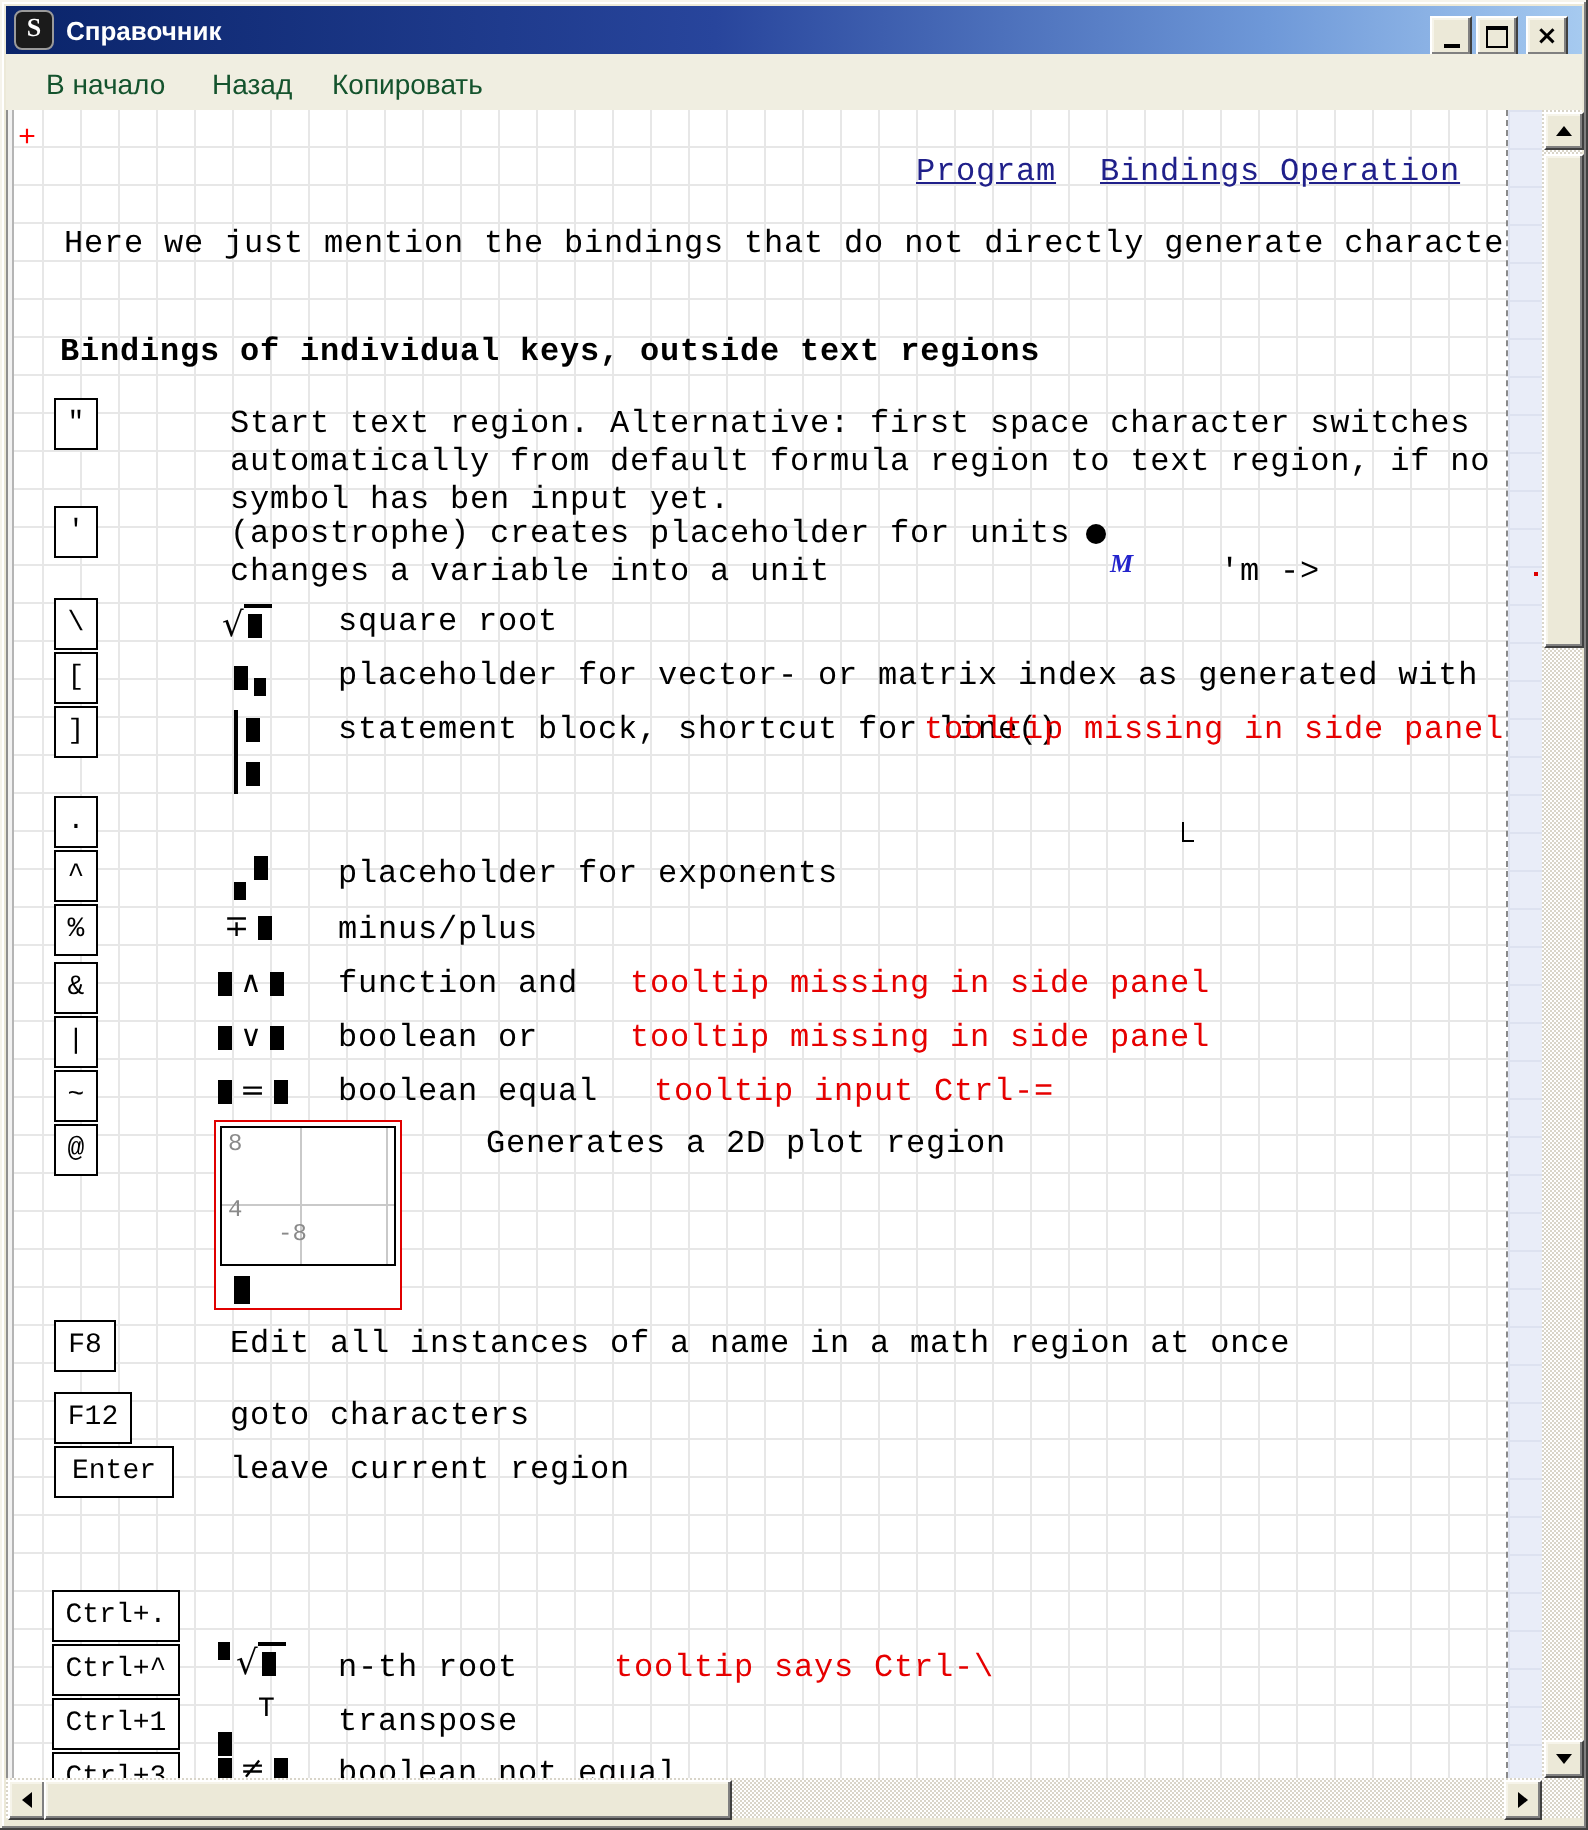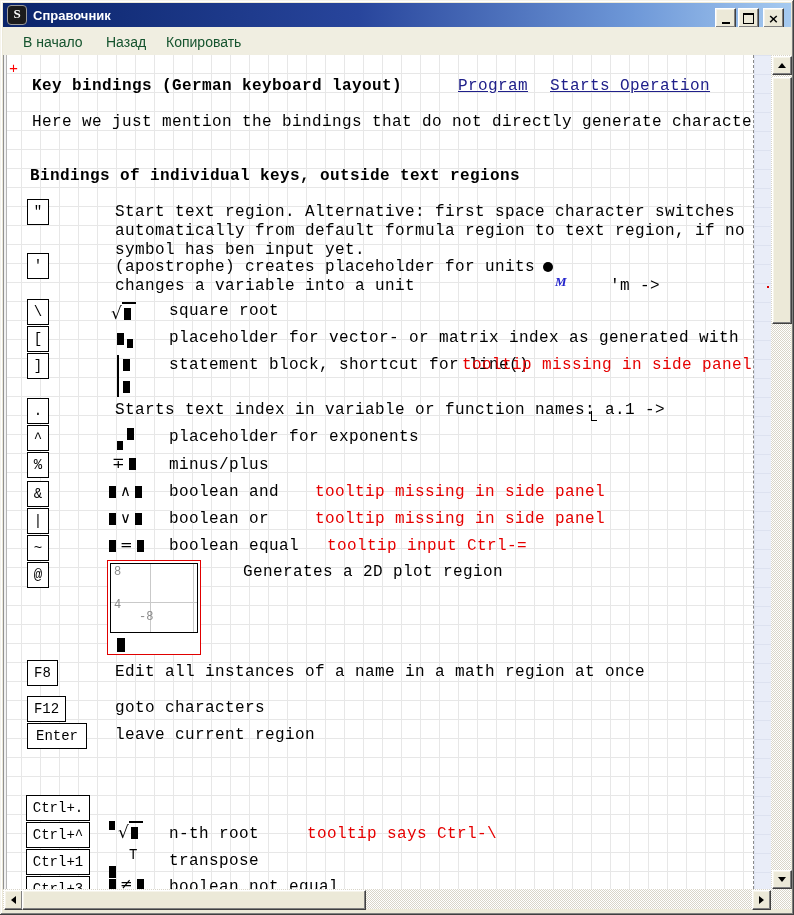--- a/index.html
+++ b/index.html
@@ -115,23 +115,22 @@
     <span class="menu-item" style="left:20px">В начало</span>
     <span class="menu-item" style="left:103px">Назад</span>
     <span class="menu-item" style="left:163px">Копировать</span>
   </div>
 
   <div class="page">
     <div class="page-edge"></div>
 
     <span class="plus">+</span>
 
-    <span class="t b" style="left:29px;top:22px">Key bindings (German keyboard layout)</span>
     <span class="t link" style="left:455px;top:22px">Program</span>
-    <span class="t link" style="left:547px;top:22px">Starts Operation</span>
+    <span class="t link" style="left:547px;top:22px">Bindings Operation</span>
 
     <span class="t" style="left:29px;top:58px">Here we just mention the bindings that do not directly generate characters</span>
 
     <span class="t b" style="left:27px;top:112px">Bindings of individual keys, outside text regions</span>
 
     <span class="key" style="left:24px;top:144px">"</span>
     <span class="t" style="left:112px;top:148px">Start text region. Alternative: first space character switches</span>
     <span class="t" style="left:112px;top:186px">symbol has ben input yet.</span>
     <span class="t" style="left:112px;top:167px">automatically from default formula region to text region, if no</span>
 
@@ -158,21 +157,20 @@
 
     <span class="key" style="left:24px;top:298px">]</span>
     <span class="stmt" style="left:114px;top:300px">
       <span class="ph"></span>
         <span class="ph"></span>
     </span>
     <span class="t" style="left:166px;top:301px">statement block, shortcut for line()</span>
     <span class="t red" style="left:459px;top:301px">tooltip missing in side panel</span>
 
     <span class="key" style="left:24px;top:343px">.</span>
-    <span class="t" style="left:112px;top:346px">Starts text index in variable or function names: a.1 -&gt;</span>
     <span class="cursorI" style="left:588px;top:356px"></span>
 
     <span class="key" style="left:24px;top:370px">^</span>
     <span class="icon expicon" style="left:114px;top:373px;width:20px;height:24px">
       <span class="ph ph-sm lo"></span>
         <span class="ph hi"></span>
     </span>
     <span class="t" style="left:166px;top:373px">placeholder for exponents</span>
 
     <span class="key" style="left:24px;top:397px">%</span>
@@ -181,21 +179,21 @@
         <span class="ph"></span>
     </span>
     <span class="t" style="left:166px;top:401px">minus/plus</span>
 
     <span class="key" style="left:24px;top:426px">&amp;</span>
     <span class="icon" style="left:106px;top:429px">
       <span class="ph"></span>
         <span class="glyph">∧</span>
         <span class="ph"></span>
     </span>
-    <span class="t" style="left:166px;top:428px">boolean and</span>
+    <span class="t" style="left:166px;top:428px">function and</span>
     <span class="t red" style="left:312px;top:428px">tooltip missing in side panel</span>
 
     <span class="key" style="left:24px;top:453px">|</span>
     <span class="icon" style="left:106px;top:456px">
       <span class="ph"></span>
         <span class="glyph">∨</span>
         <span class="ph"></span>
     </span>
     <span class="t" style="left:166px;top:455px">boolean or</span>
     <span class="t red" style="left:312px;top:455px">tooltip missing in side panel</span>

